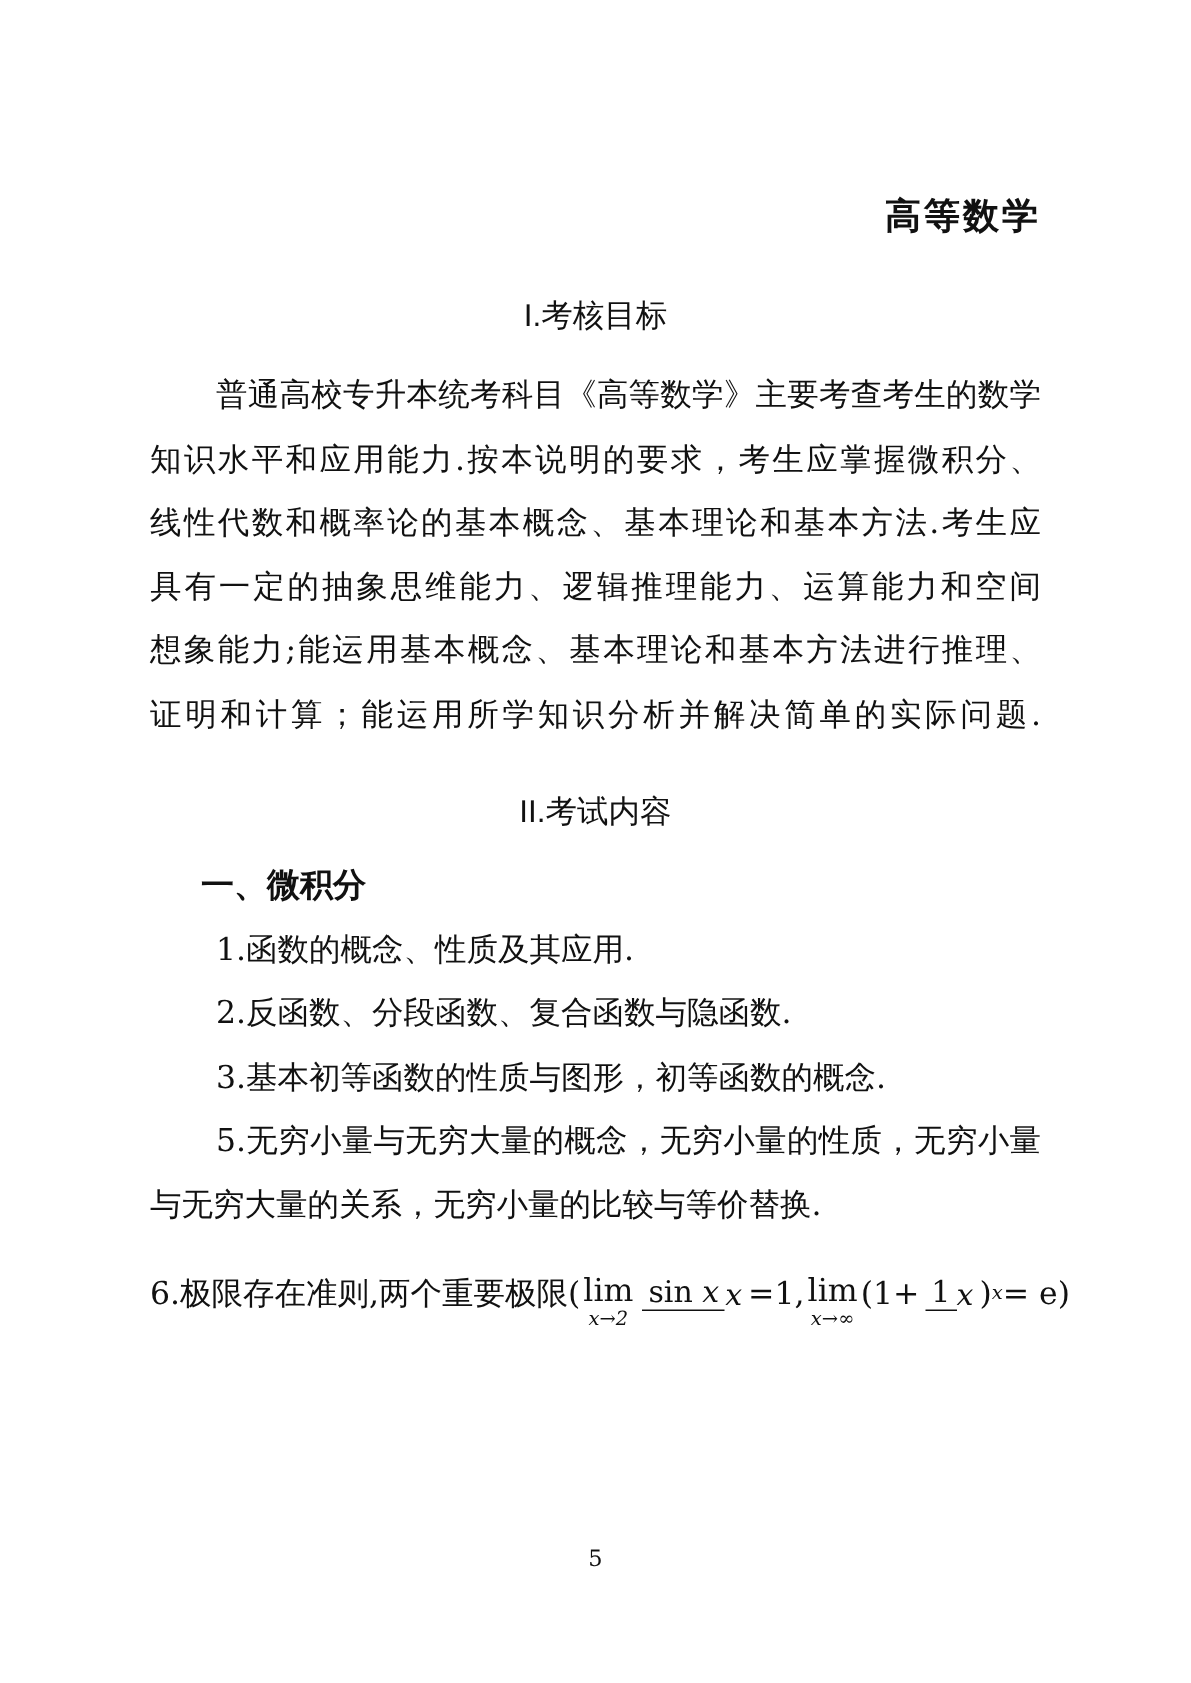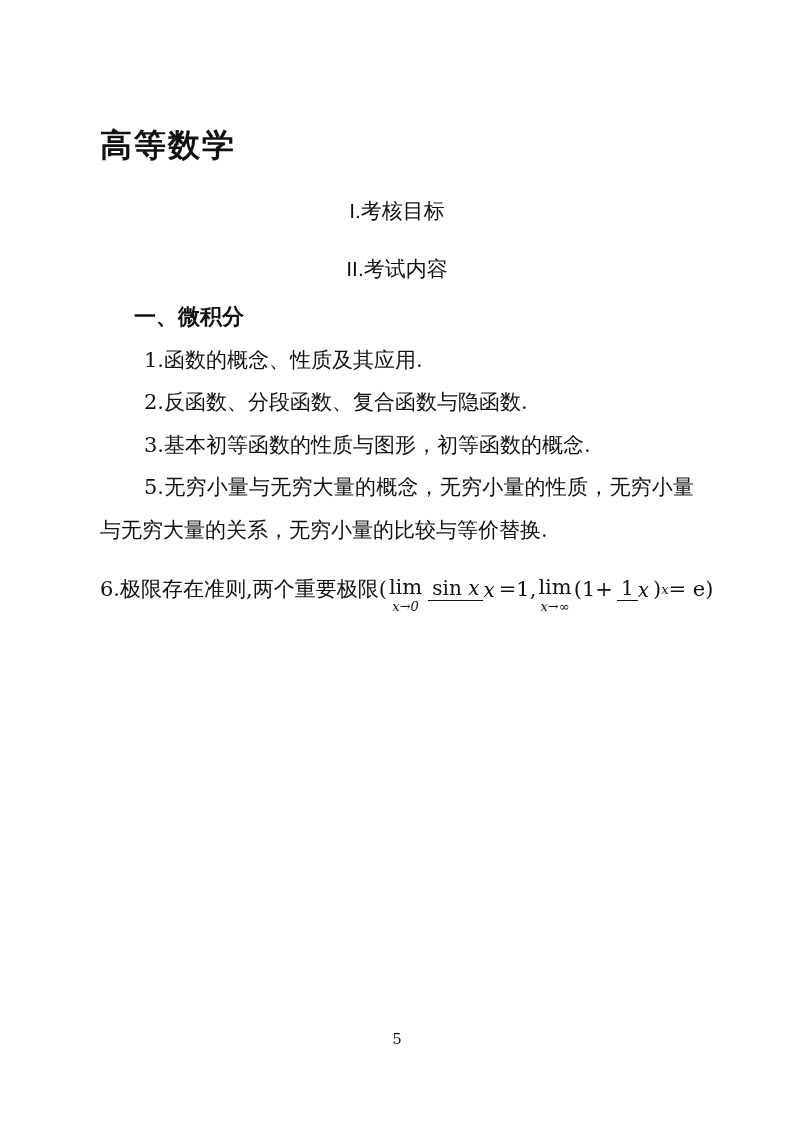--- a/index.html
+++ b/index.html
@@ -7,24 +7,24 @@
     width: 794px; height: 1122px;
     background: #ffffff;
     color: #111;
     font-family: "DejaVu Serif", "Liberation Serif", serif;
     position: relative;
     overflow: hidden;
   }
   .page { padding: 130px 100px 0 100px; }
 
   .doc-title {
-    text-align: left;
+    text-align: right;
     font-family: "Liberation Sans", "DejaVu Sans", sans-serif;
     font-weight: bold;
-    font-size: 32px;
+    font-size: 24px;
     line-height: 30px;
     letter-spacing: 2px;
   }
   .heading-center {
     text-align: center;
     font-family: "Liberation Sans", "DejaVu Sans", sans-serif;
     font-weight: normal;
     font-size: 21px;
     line-height: 26px;
   }
@@ -100,39 +100,47 @@
 </style>
 </head>
 <body>
 
 <div class="page">
 
   <div class="doc-title">高等数学</div>
 
   <div class="heading-center goal-heading">I.考核目标</div>
 
+  <div class="intro">
+    <div class="text-line first">普通高校专升本统考科目《高等数学》主要考查考生的数学</div>
+    <div class="text-line">知识水平和应用能力.按本说明的要求，考生应掌握微积分、</div>
+    <div class="text-line">线性代数和概率论的基本概念、基本理论和基本方法.考生应</div>
+    <div class="text-line">具有一定的抽象思维能力、逻辑推理能力、运算能力和空间</div>
+    <div class="text-line">想象能力;能运用基本概念、基本理论和基本方法进行推理、</div>
+    <div class="text-line">证明和计算；能运用所学知识分析并解决简单的实际问题.</div>
+  </div>
 
   <div class="heading-center content-heading">II.考试内容</div>
 
   <div class="chapter-heading">一、微积分</div>
 
 
   <div class="item">1.函数的概念、性质及其应用.</div>
   <div class="item">2.反函数、分段函数、复合函数与隐函数.</div>
   <div class="item">3.基本初等函数的性质与图形，初等函数的概念.</div>
 
   <div class="text-line first">5.无穷小量与无穷大量的概念，无穷小量的性质，无穷小量</div>
   <div class="text-line plain">与无穷大量的关系，无穷小量的比较与等价替换.</div>
 
   <div class="formula-line">
     <span class="cjk">6.极限存在准则,两个重要极限(</span>
     <span class="mspace"></span>
     <span class="lim math">
       <span class="lim-word rm">lim</span>
-      <span class="lim-sub">x→0</span>
+      <span class="lim-sub">x→2</span>
     </span>
     <span class="frac math">
       <span class="num"><span class="rm">sin</span>&nbsp;<span class="it">x</span></span>
       <span class="den it">x</span>
     </span>
     <span class="math rm">=1</span>
     <span class="math rm">,</span>
     <span class="mspace"></span>
     <span class="lim math">
       <span class="lim-word rm">lim</span>

